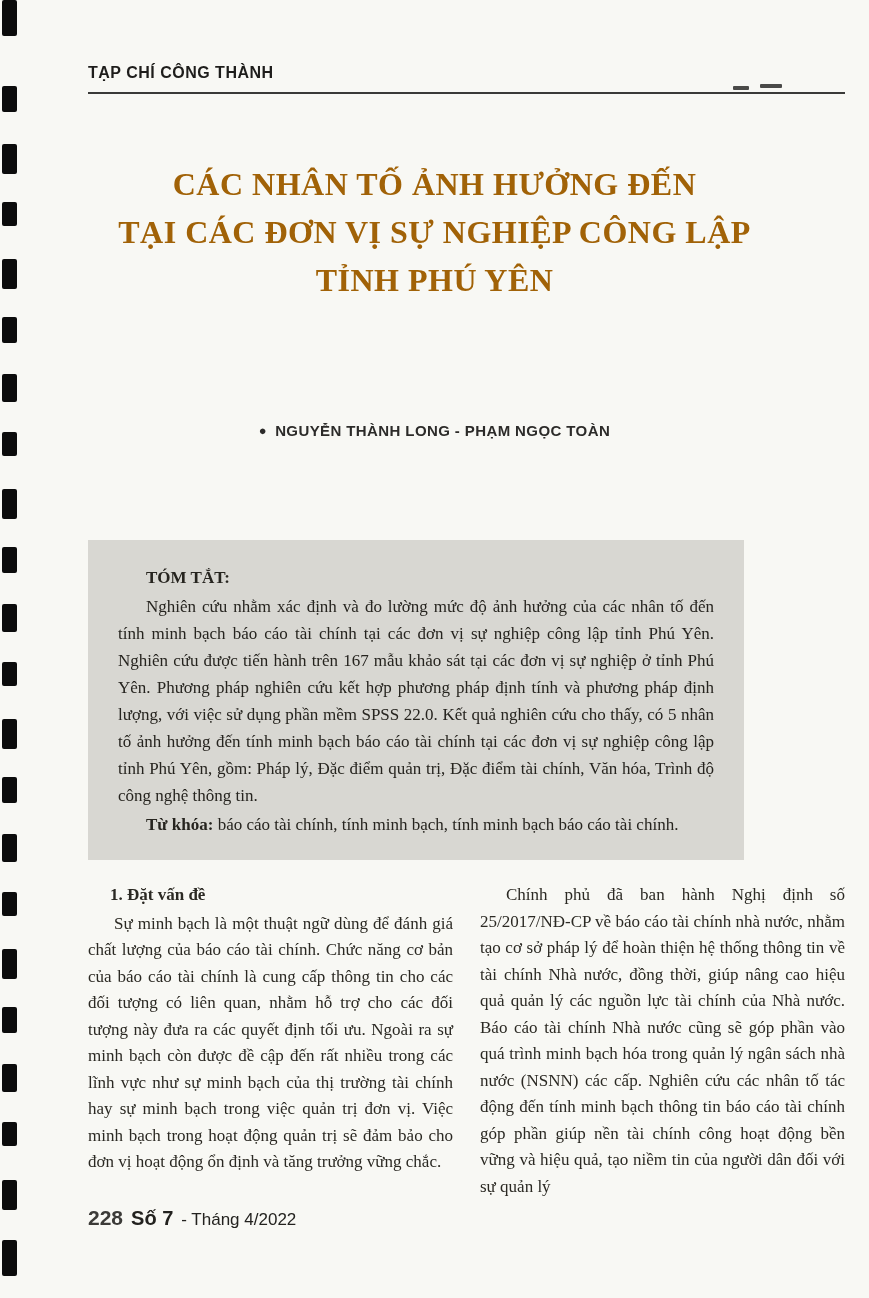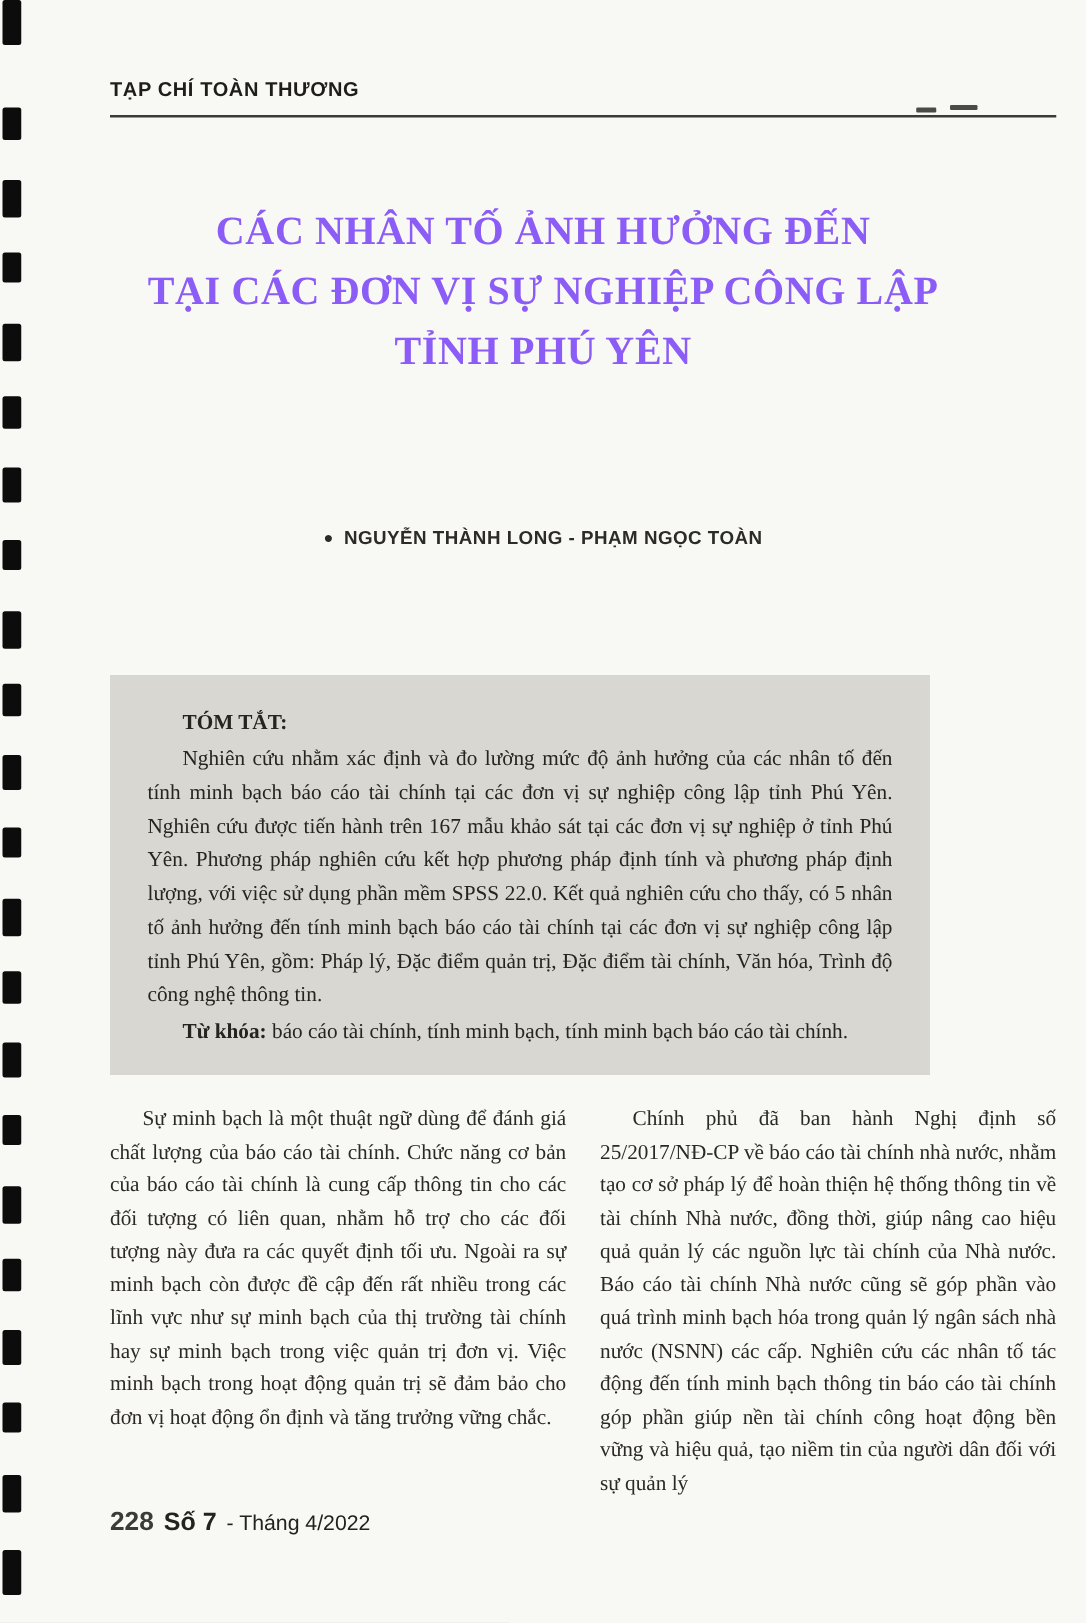--- a/index.html
+++ b/index.html
@@ -28,21 +28,21 @@
   .header-rule{
     position:absolute;left:88px;top:92px;width:757px;height:2px;
     background:#3a3a38;
   }
 
   .article-title{
     position:absolute;left:50px;right:50px;top:160px;
     margin:0;text-align:center;
     font-family:"Liberation Serif", serif;
     font-weight:bold;font-size:32px;line-height:48px;
-    color:#8b5cf6;letter-spacing:.5px;
+    color:#a16207;letter-spacing:.5px;
   }
   .article-title span{display:block;}
 
   .authors{
     position:absolute;left:0;right:0;top:422px;
     text-align:center;
     font-family:"Liberation Sans", sans-serif;
     font-weight:bold;font-size:15px;letter-spacing:.4px;
     color:#2c2b29;
   }
@@ -111,41 +111,42 @@
       <div class="mark" style="top: 949px; height: 30px;"></div>
       <div class="mark" style="top: 1007px; height: 26px;"></div>
       <div class="mark" style="top: 1064px; height: 28px;"></div>
       <div class="mark" style="top: 1122px; height: 24px;"></div>
       <div class="mark" style="top: 1180px; height: 30px;"></div>
       <div class="mark" style="top: 1240px; height: 36px;"></div>
     </div>
   <div class="dash-artifact" style="left:733px;top:86px;width:16px;"></div>
   <div class="dash-artifact" style="left:760px;top:84px;width:22px;"></div>
 
-  <div class="journal-name">TẠP CHÍ TOÀN THƯƠNG</div>
+  <div class="journal-name">TẠP CHÍ CÔNG THÀNH</div>
   <div class="header-rule"></div>
 
   <h1 class="article-title">
     <span>CÁC NHÂN TỐ ẢNH HƯỞNG ĐẾN</span>
     <span>TẠI CÁC ĐƠN VỊ SỰ NGHIỆP CÔNG LẬP</span>
     <span>TỈNH PHÚ YÊN</span>
   </h1>
 
   <div class="authors">
     <span class="bullet">●</span><span>NGUYỄN THÀNH LONG - PHẠM NGỌC TOÀN</span>
   </div>
 
   <div class="abstract-box">
     <p class="abstract-heading">TÓM TẮT:</p>
     <p class="abstract-body">Nghiên cứu nhằm xác định và đo lường mức độ ảnh hưởng của các nhân tố đến tính minh bạch báo cáo tài chính tại các đơn vị sự nghiệp công lập tỉnh Phú Yên. Nghiên cứu được tiến hành trên 167 mẫu khảo sát tại các đơn vị sự nghiệp ở tỉnh Phú Yên. Phương pháp nghiên cứu kết hợp phương pháp định tính và phương pháp định lượng, với việc sử dụng phần mềm SPSS 22.0. Kết quả nghiên cứu cho thấy, có 5 nhân tố ảnh hưởng đến tính minh bạch báo cáo tài chính tại các đơn vị sự nghiệp công lập tỉnh Phú Yên, gồm: Pháp lý, Đặc điểm quản trị, Đặc điểm tài chính, Văn hóa, Trình độ công nghệ thông tin.</p>
     <p class="abstract-keywords"><span class="kw-label">Từ khóa:</span><span> báo cáo tài chính, tính minh bạch, tính minh bạch báo cáo tài chính.</span></p>
   </div>
 
   <div class="body-columns">
     <div class="col">
+      <p class="section-heading">1. Đặt vấn đề</p>
       <p class="body-para">Sự minh bạch là một thuật ngữ dùng để đánh giá chất lượng của báo cáo tài chính. Chức năng cơ bản của báo cáo tài chính là cung cấp thông tin cho các đối tượng có liên quan, nhằm hỗ trợ cho các đối tượng này đưa ra các quyết định tối ưu. Ngoài ra sự minh bạch còn được đề cập đến rất nhiều trong các lĩnh vực như sự minh bạch của thị trường tài chính hay sự minh bạch trong việc quản trị đơn vị. Việc minh bạch trong hoạt động quản trị sẽ đảm bảo cho đơn vị hoạt động ổn định và tăng trưởng vững chắc.</p>
     </div>
     <div class="col">
       <p class="body-para">Chính phủ đã ban hành Nghị định số 25/2017/NĐ-CP về báo cáo tài chính nhà nước, nhằm tạo cơ sở pháp lý để hoàn thiện hệ thống thông tin về tài chính Nhà nước, đồng thời, giúp nâng cao hiệu quả quản lý các nguồn lực tài chính của Nhà nước. Báo cáo tài chính Nhà nước cũng sẽ góp phần vào quá trình minh bạch hóa trong quản lý ngân sách nhà nước (NSNN) các cấp. Nghiên cứu các nhân tố tác động đến tính minh bạch thông tin báo cáo tài chính góp phần giúp nền tài chính công hoạt động bền vững và hiệu quả, tạo niềm tin của người dân đối với sự quản lý</p>
     </div>
   </div>
 
   <div class="footer">
     <span class="page-number">228</span>
     <span class="issue">Số 7</span>

